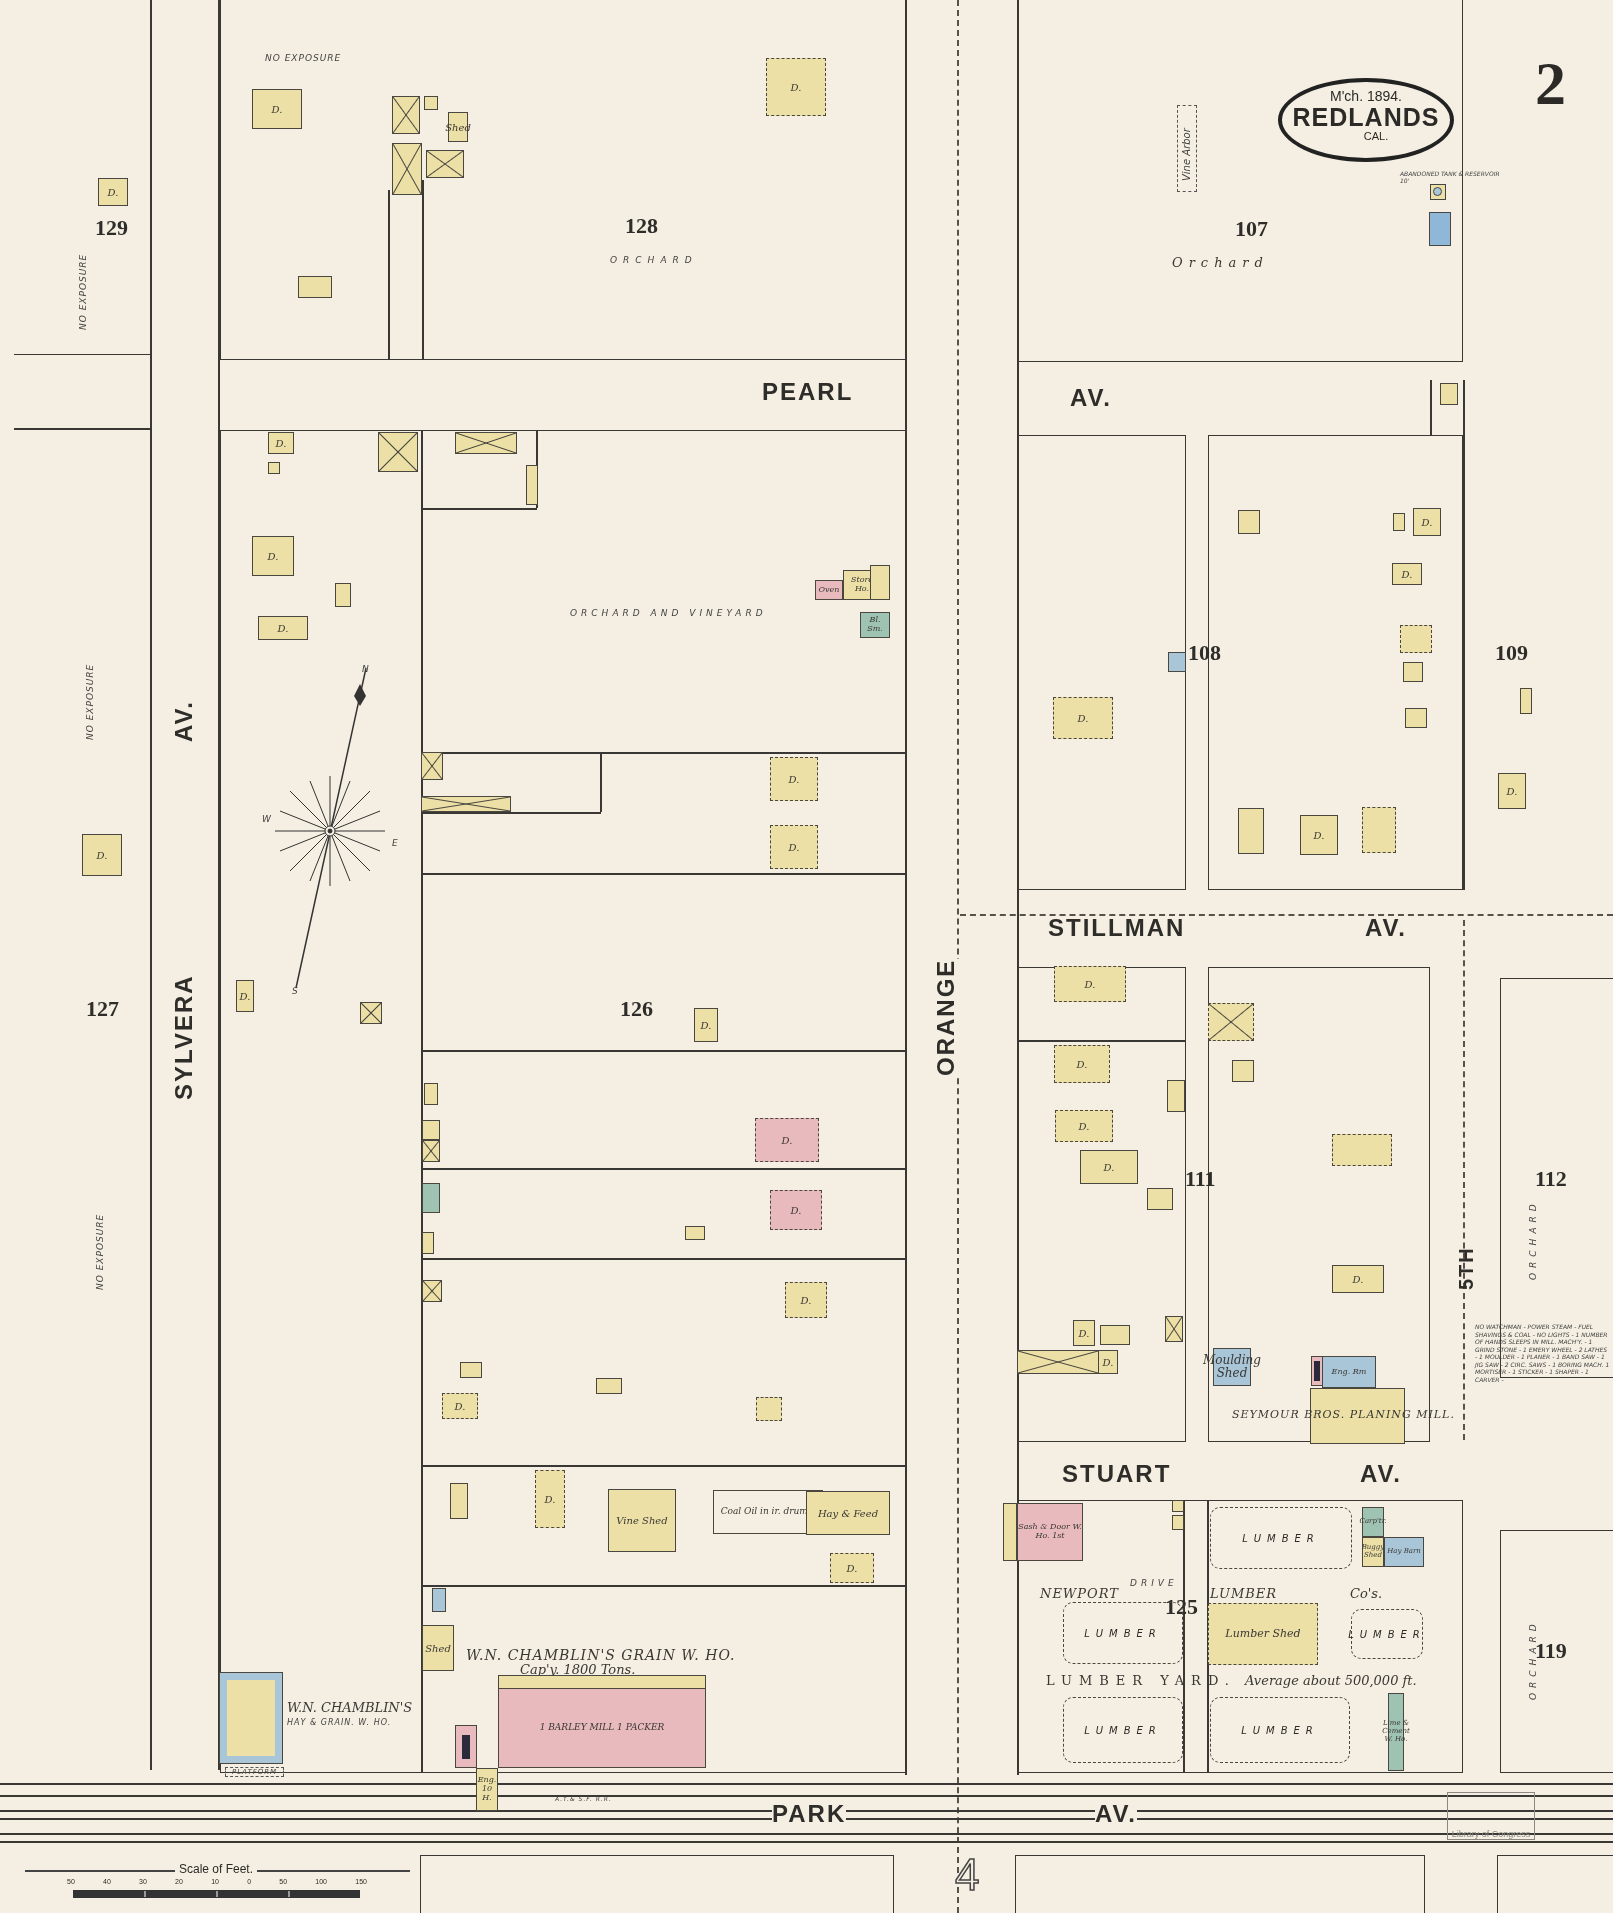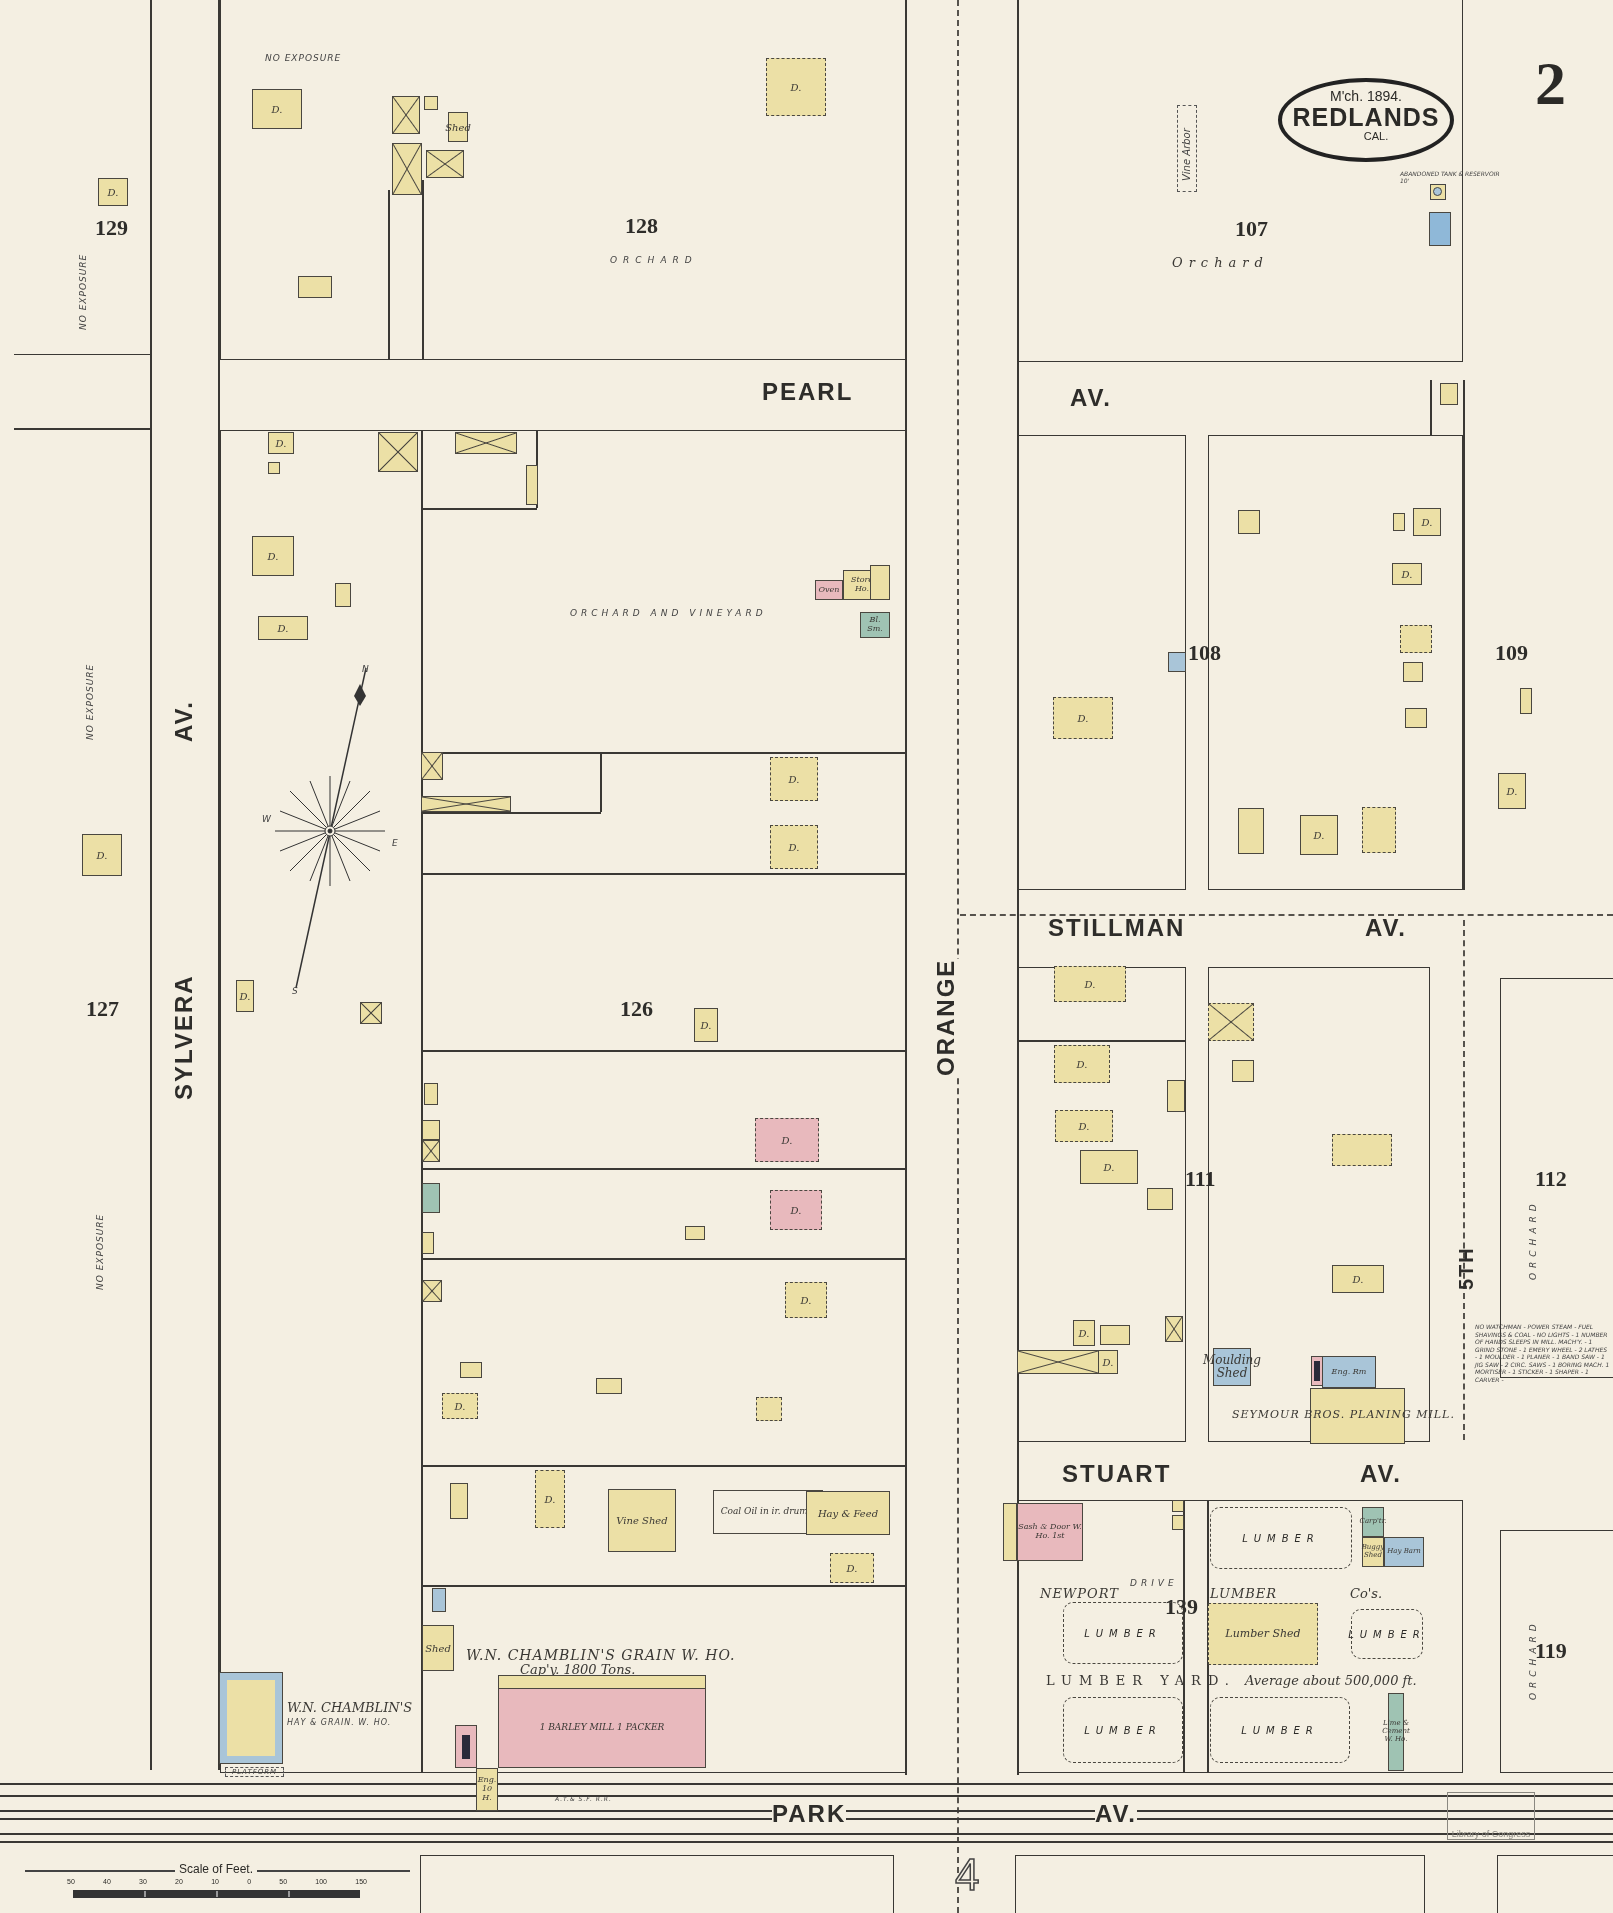--- a/index.html
+++ b/index.html
@@ -112,21 +112,21 @@
 
 <div class="blocknum" style="left:95px;top:215px;">129</div>
 <div class="blocknum" style="left:625px;top:213px;">128</div>
 <div class="blocknum" style="left:1235px;top:216px;">107</div>
 <div class="blocknum" style="left:86px;top:996px;">127</div>
 <div class="blocknum" style="left:620px;top:996px;">126</div>
 <div class="blocknum" style="left:1188px;top:640px;">108</div>
 <div class="blocknum" style="left:1495px;top:640px;">109</div>
 <div class="blocknum" style="left:1185px;top:1166px;">111</div>
 <div class="blocknum" style="left:1535px;top:1166px;">112</div>
-<div class="blocknum" style="left:1165px;top:1594px;">139</div>
+<div class="blocknum" style="left:1165px;top:1594px;">125</div>
 <div class="blocknum" style="left:1535px;top:1638px;">119</div>
 <div class="abs" style="left:955px;top:1850px;font:44px 'Liberation Sans',sans-serif;color:#f4efe2;-webkit-text-stroke:1.5px #444;">4</div>
 
 <div class="small" style="left:265px;top:53px;">NO EXPOSURE</div>
 <div class="small vert" style="left:78px;top:330px;">NO EXPOSURE</div>
 <div class="small vert" style="left:85px;top:740px;">NO EXPOSURE</div>
 <div class="small vert" style="left:95px;top:1290px;">NO EXPOSURE</div>
 <div class="small" style="left:610px;top:255px;letter-spacing:6px;">ORCHARD</div>
 <div class="note" style="left:1172px;top:255px;letter-spacing:6px;">Orchard</div>
 <div class="small" style="left:570px;top:608px;letter-spacing:4px;">ORCHARD AND VINEYARD</div>

